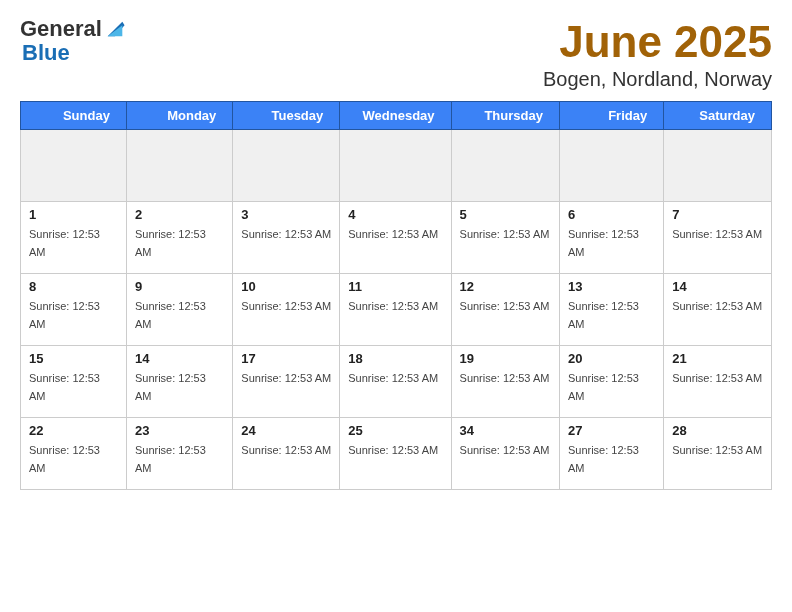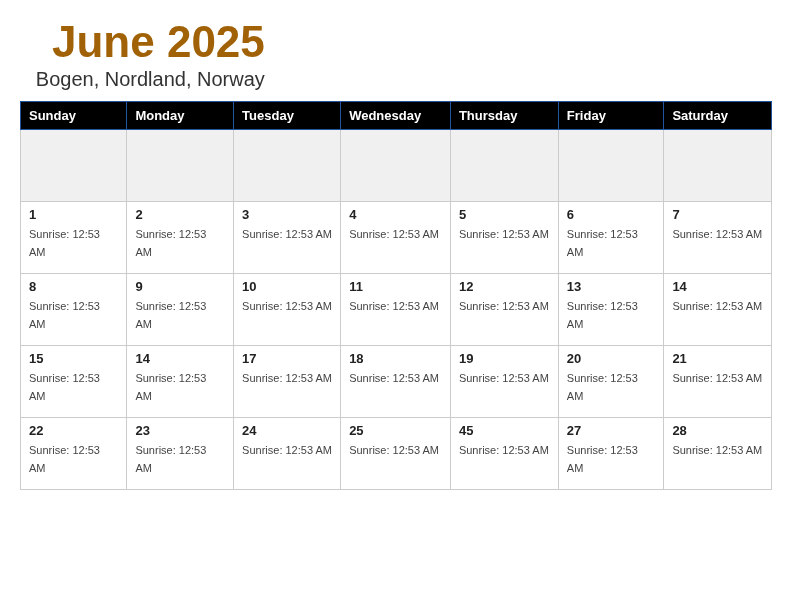--- a/index.html
+++ b/index.html
@@ -56,26 +56,26 @@
       font-size: 20px;
       color: #333;
       margin-top: 2px;
     }
     .calendar {
       width: 100%;
       border-collapse: collapse;
       border: 1px solid #bbb;
     }
     .calendar thead tr th {
-      background: #000000;
+      background: #3b82f6;
       color: #fff;
       font-size: 13px;
       font-weight: bold;
-      padding: 6px 8px;
-      text-align: left;
+      padding: 6px 16px;
+      text-align: right;
       border: 1px solid #2255a0;
     }
     .calendar tbody tr td {
       border: 1px solid #ccc;
       vertical-align: top;
       padding: 5px 8px 5px 8px;
       background: #fff;
       height: 72px;
       width: 113px;
     }
@@ -95,20 +95,32 @@
     }
     .last-row td {
       height: 60px;
     }
   </style>
 </head>
 <body>
 
 <div class="page">
   <div class="header">
+    <div class="logo">
+      <div class="logo-text">
+        <span class="logo-general">General</span>
+        <svg class="logo-icon" viewBox="0 0 30 30" xmlns="http://www.w3.org/2000/svg">
+          <polygon points="5,25 25,5 28,10 15,25" fill="#1a6eb5"></polygon>
+          <polygon points="5,25 25,25 25,10" fill="#4db6e8"></polygon>
+        </svg>
+      </div>
+      <div style="display:flex; align-items:center;">
+        <span class="logo-blue" style="font-size:22px; font-weight:bold; color:#1a6eb5; margin-left:2px;">Blue</span>
+      </div>
+    </div>
     <div class="title-block">
       <div class="month-year">June 2025</div>
       <div class="location">Bogen, Nordland, Norway</div>
     </div>
   </div>
 
   <table class="calendar">
     <thead>
       <tr>
         <th>Sunday</th>
@@ -155,19 +167,19 @@
           <td><span class="day-number">18</span><span class="sunrise">Sunrise: 12:53 AM</span></td>
           <td><span class="day-number">19</span><span class="sunrise">Sunrise: 12:53 AM</span></td>
           <td><span class="day-number">20</span><span class="sunrise">Sunrise: 12:53 AM</span></td>
           <td><span class="day-number">21</span><span class="sunrise">Sunrise: 12:53 AM</span></td>
         </tr>
         <tr>
           <td><span class="day-number">22</span><span class="sunrise">Sunrise: 12:53 AM</span></td>
           <td><span class="day-number">23</span><span class="sunrise">Sunrise: 12:53 AM</span></td>
           <td><span class="day-number">24</span><span class="sunrise">Sunrise: 12:53 AM</span></td>
           <td><span class="day-number">25</span><span class="sunrise">Sunrise: 12:53 AM</span></td>
-          <td><span class="day-number">45</span><span class="sunrise">Sunrise: 12:53 AM</span></td>
+          <td><span class="day-number">34</span><span class="sunrise">Sunrise: 12:53 AM</span></td>
           <td><span class="day-number">27</span><span class="sunrise">Sunrise: 12:53 AM</span></td>
           <td><span class="day-number">28</span><span class="sunrise">Sunrise: 12:53 AM</span></td>
         </tr>
       </tbody>
   </table>
 </div>
 
 </body></html>

